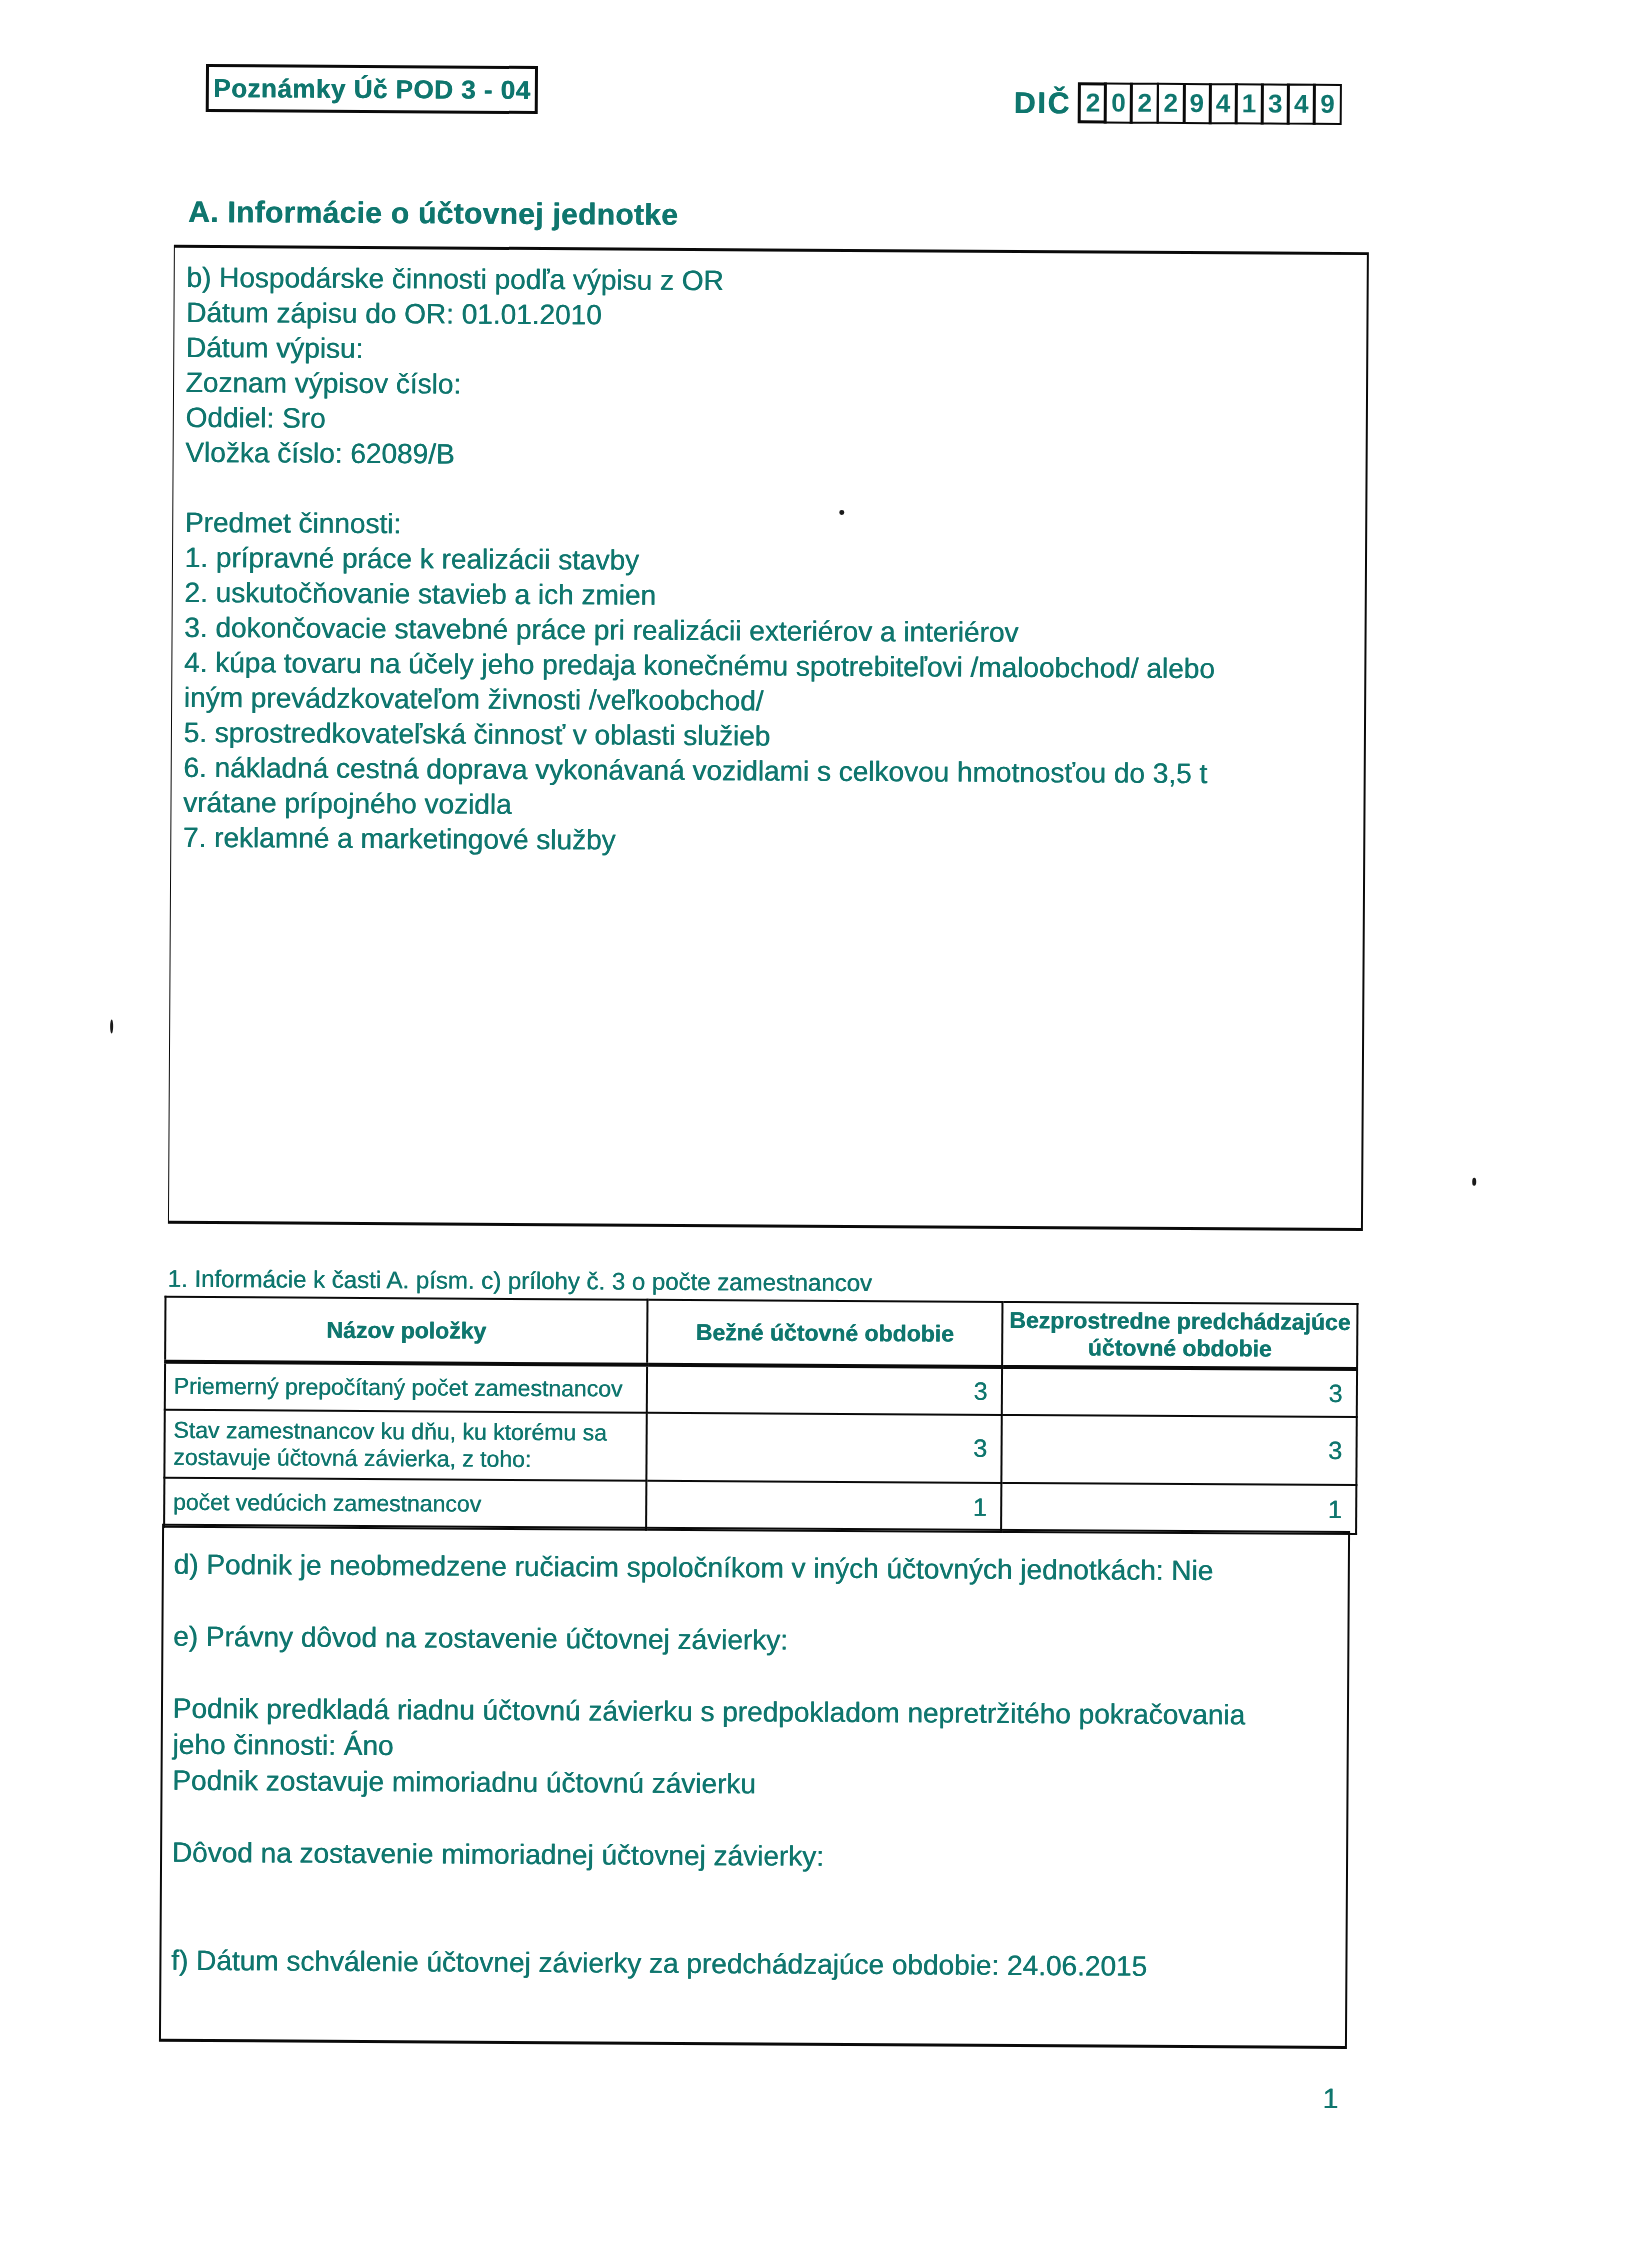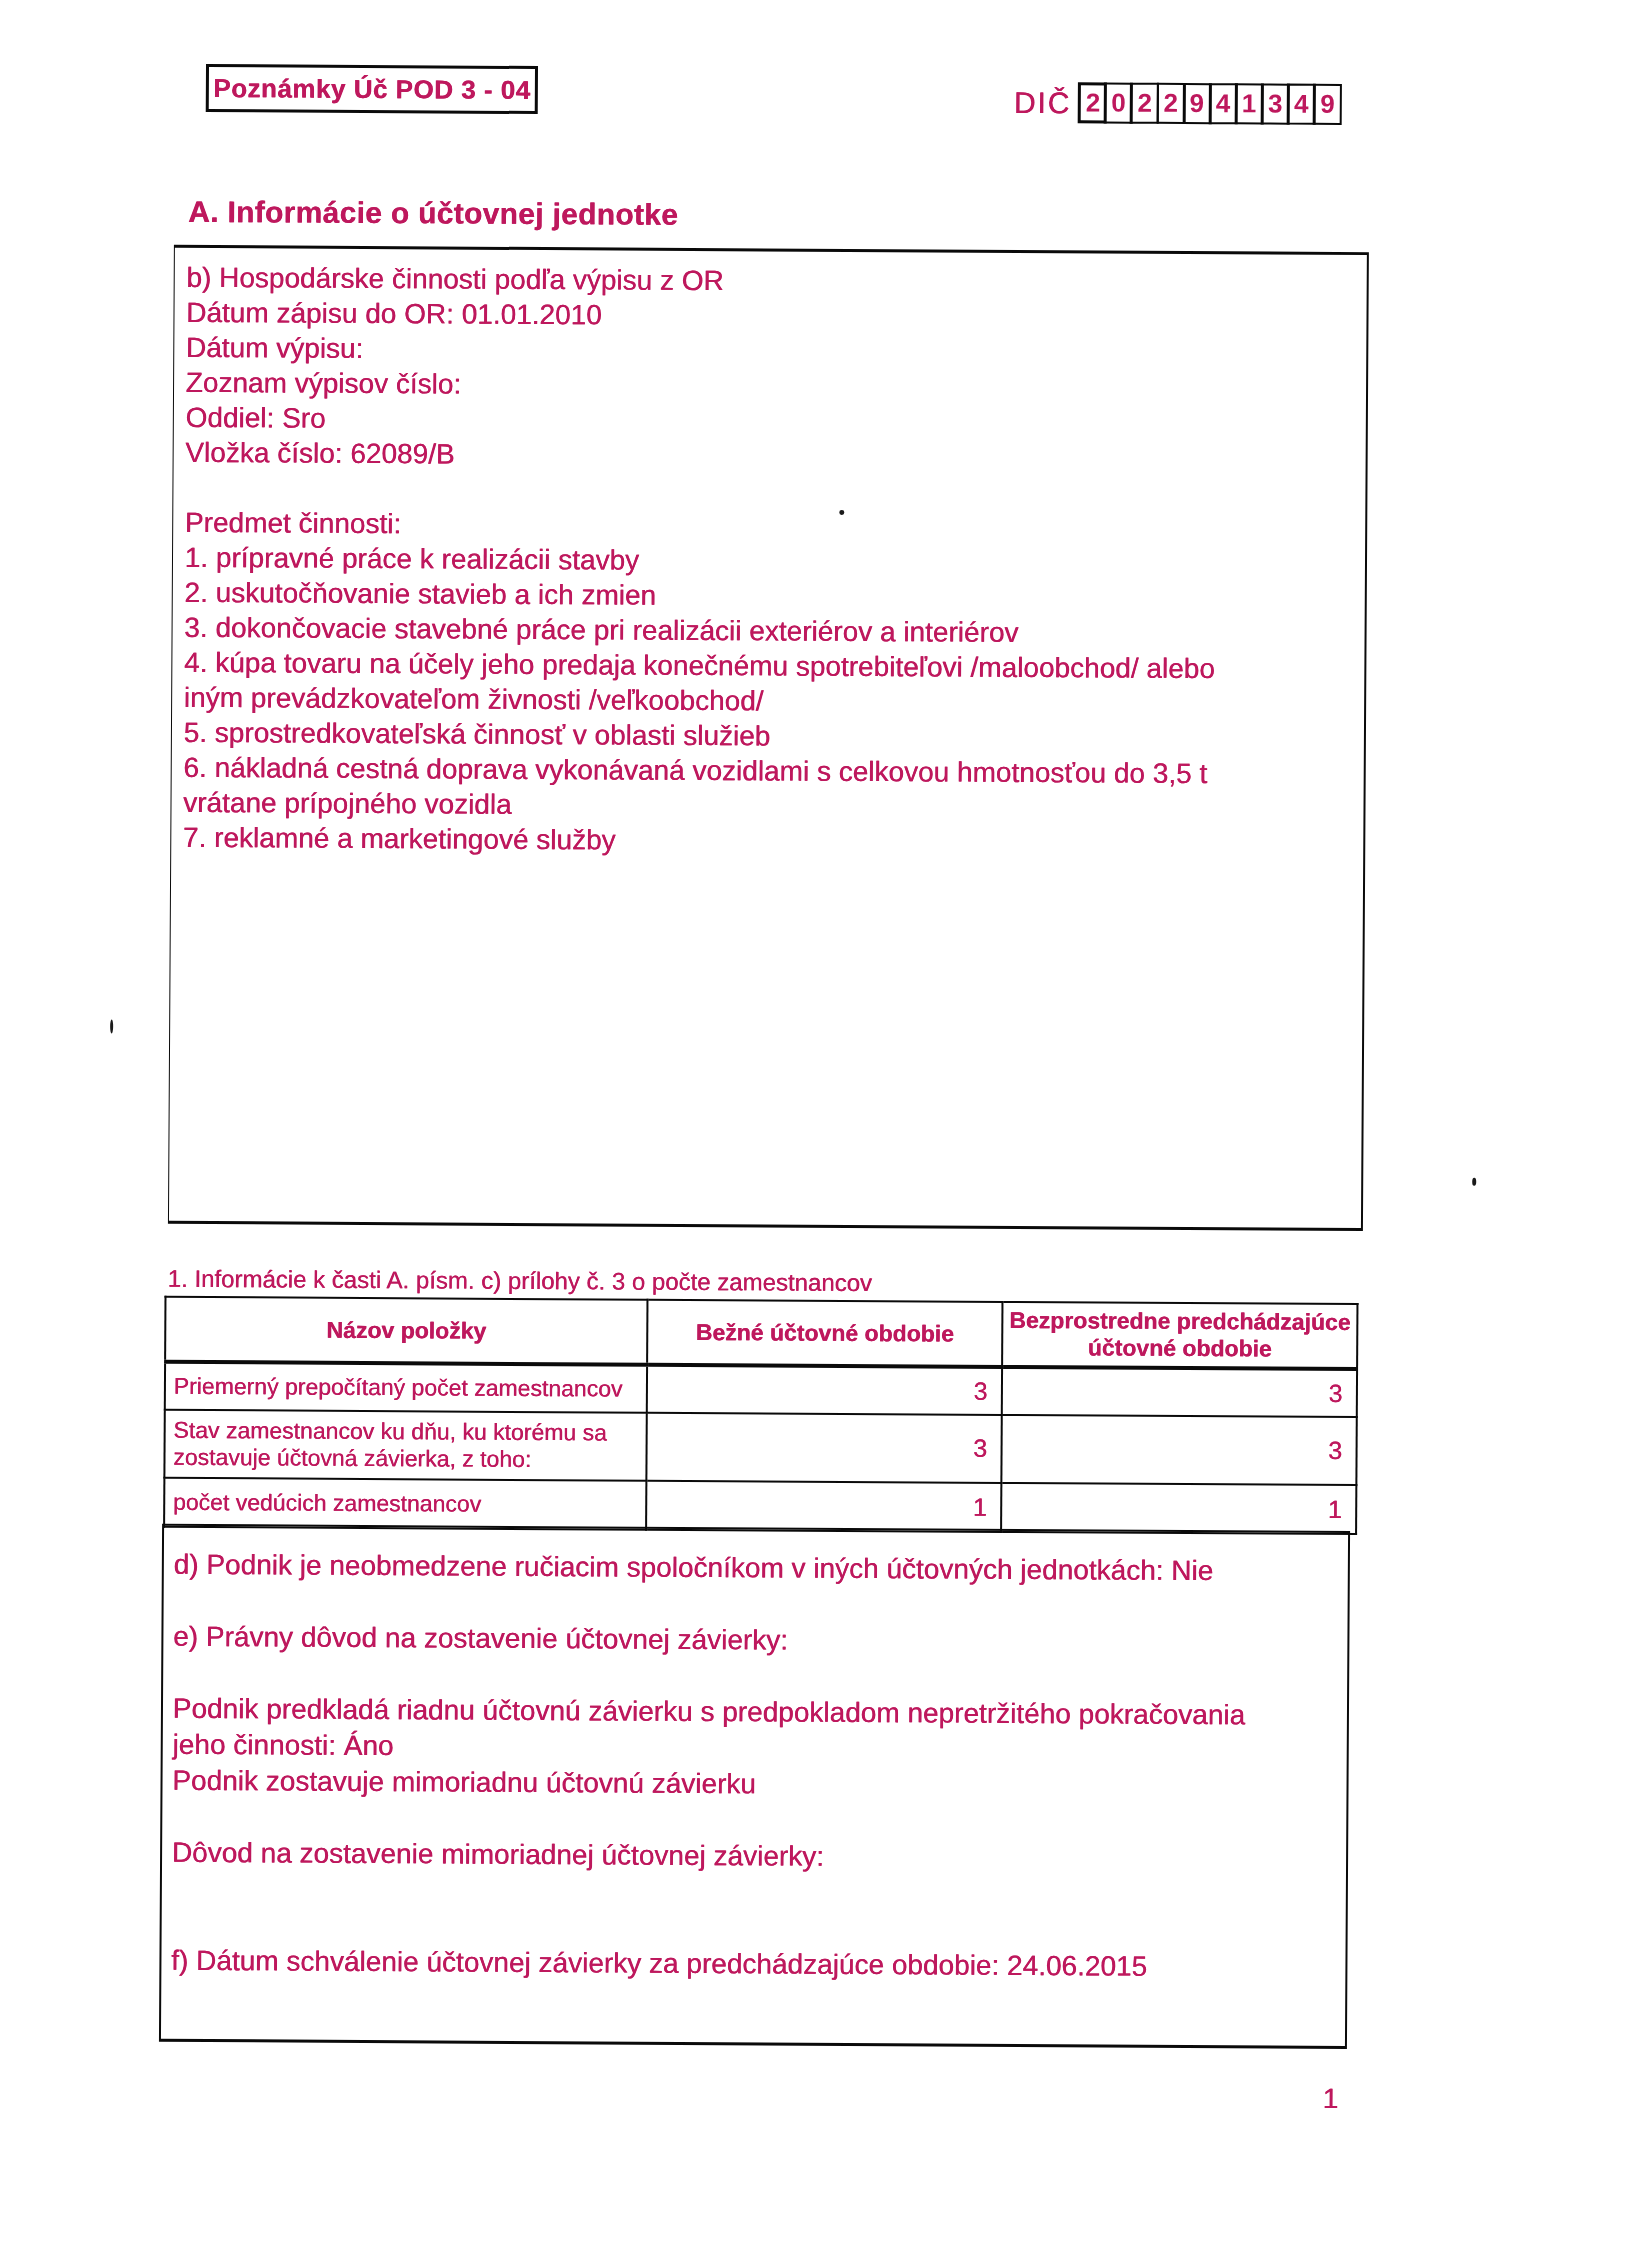--- a/index.html
+++ b/index.html
@@ -1,29 +1,29 @@
 <!DOCTYPE html>
 <html><head>
 <meta charset="utf-8">
 <style>
   html,body{margin:0;padding:0;background:#fff;}
   .page{position:relative;width:1641px;height:2257px;background:#ffffff;
-        font-family:"Liberation Sans",sans-serif;color:#be185d;overflow:hidden;}
+        font-family:"Liberation Sans",sans-serif;color:#0f766e;overflow:hidden;}
   .rot{position:absolute;left:0;top:0;width:1641px;height:2257px;
        transform:rotate(0.35deg);transform-origin:203px 68px;}
 
   .scan-text{text-shadow:0.4px 0 0 currentColor;}
 
   
   .formbox{position:absolute;left:206px;top:64px;width:332px;height:48px;
            box-sizing:border-box;border:3.9px solid #0a0a0a;
            display:flex;align-items:center;justify-content:center;
            font-size:26px;font-weight:700;letter-spacing:0.5px;}
   .dic{position:absolute;left:1014px;top:77px;display:flex;align-items:center;}
-  .dic-label{font-size:30px;letter-spacing:1.9px;margin-right:6.8px;}
+  .dic-label{font-size:30px;letter-spacing:1.9px;margin-right:6.8px;font-weight:bold;}
   .dic-cells{display:flex;}
   .dic-cell{width:29px;height:41px;box-sizing:border-box;border:2.9px solid #0a0a0a;
             margin-left:-2.9px;display:flex;align-items:center;justify-content:center;
             font-size:26px;font-weight:600;}
   .dic-cell:first-child{margin-left:0;border-width:3.9px 2.9px 3.9px 3.9px;}
 
   .title-a{position:absolute;left:189px;top:195px;margin:0;
            font-size:30px;font-weight:700;letter-spacing:0.3px;}
 
   

